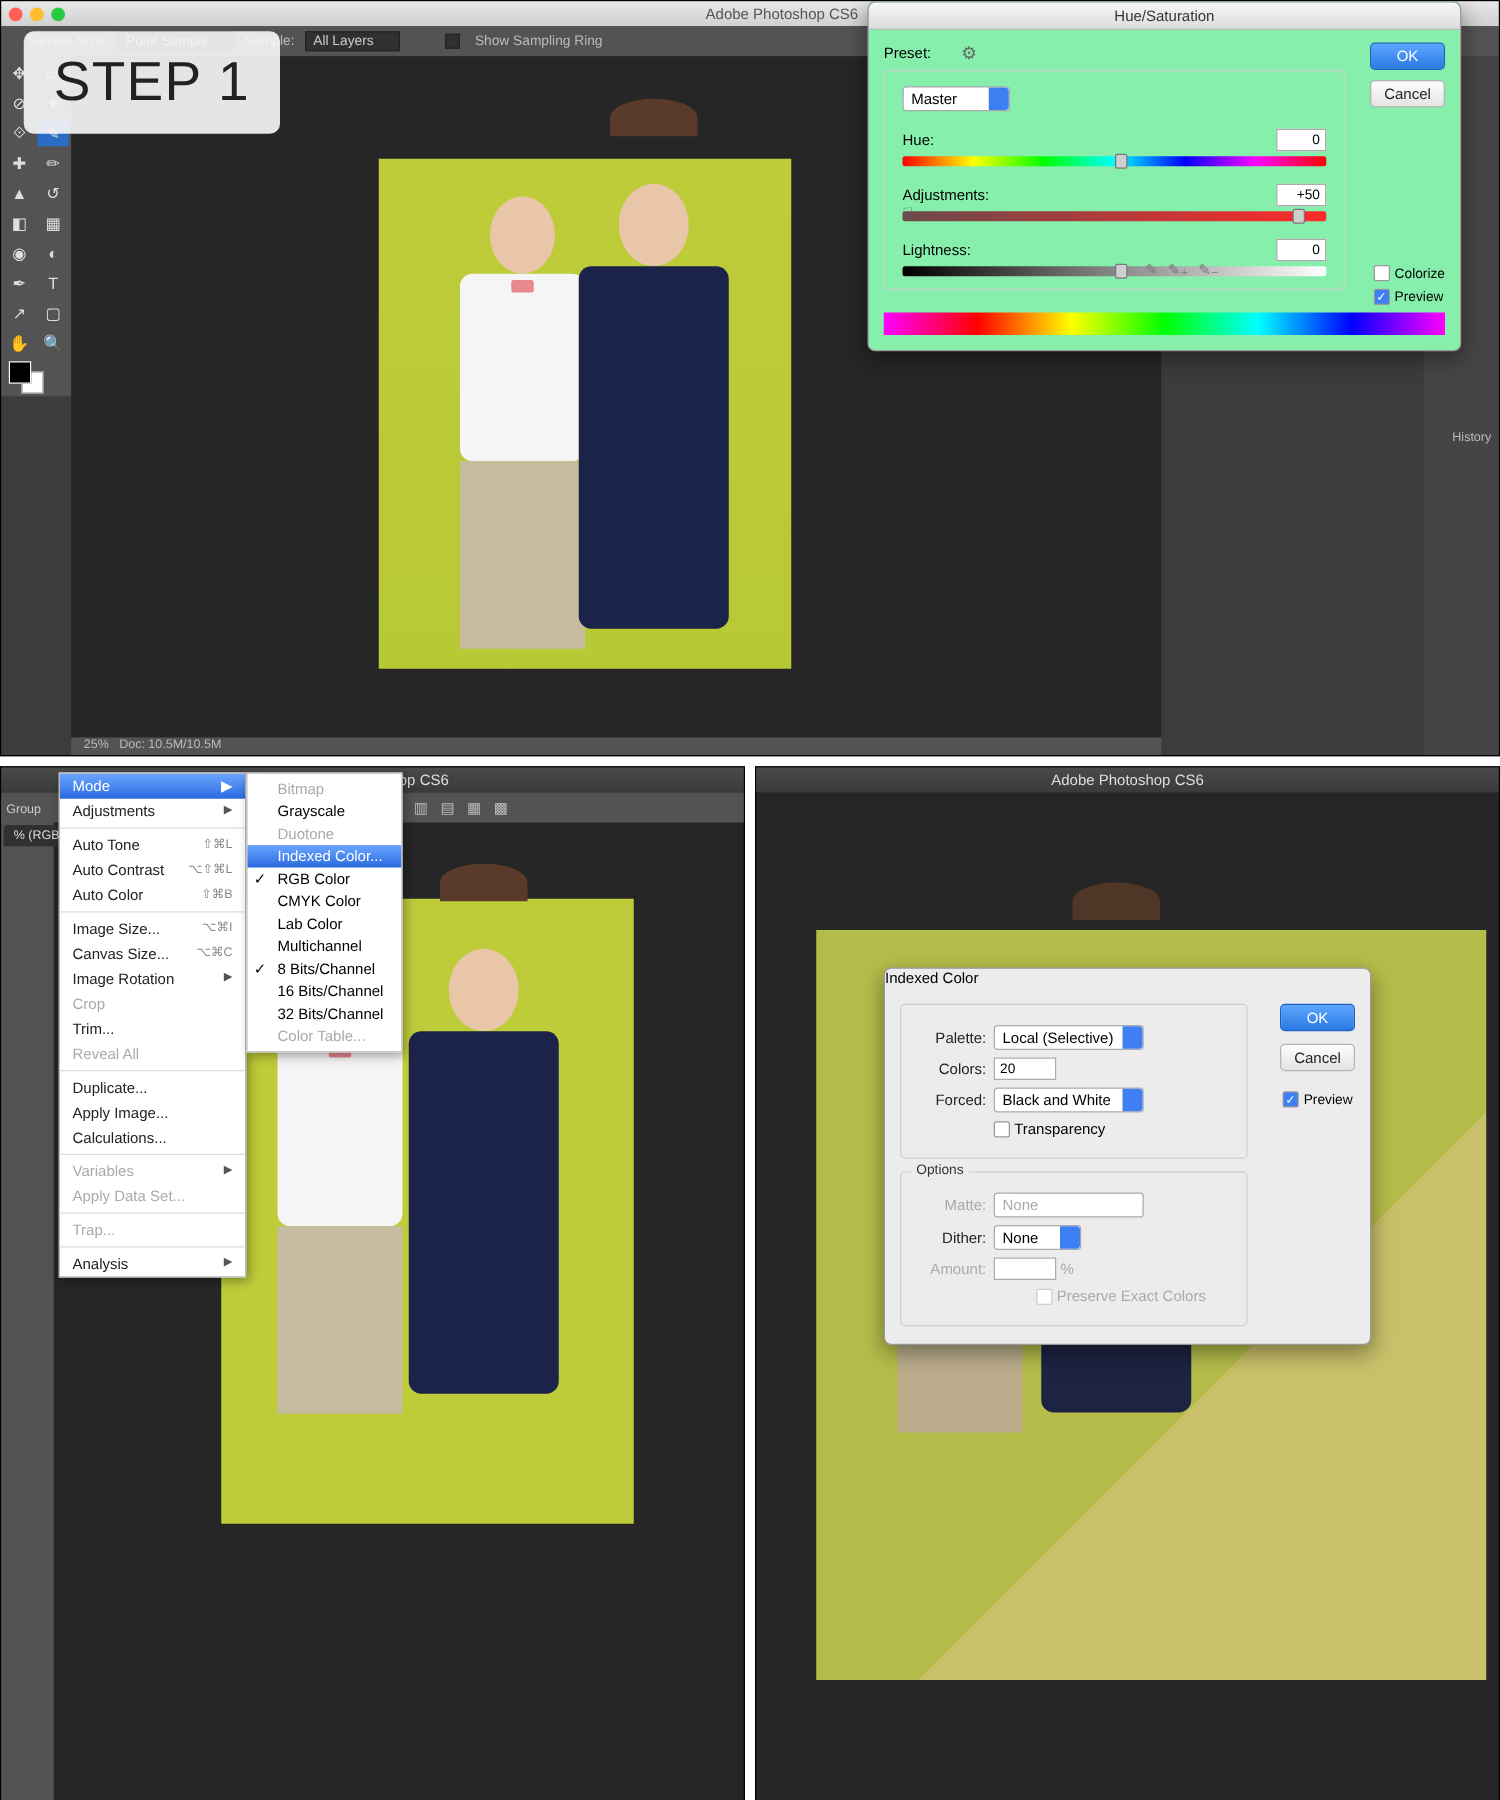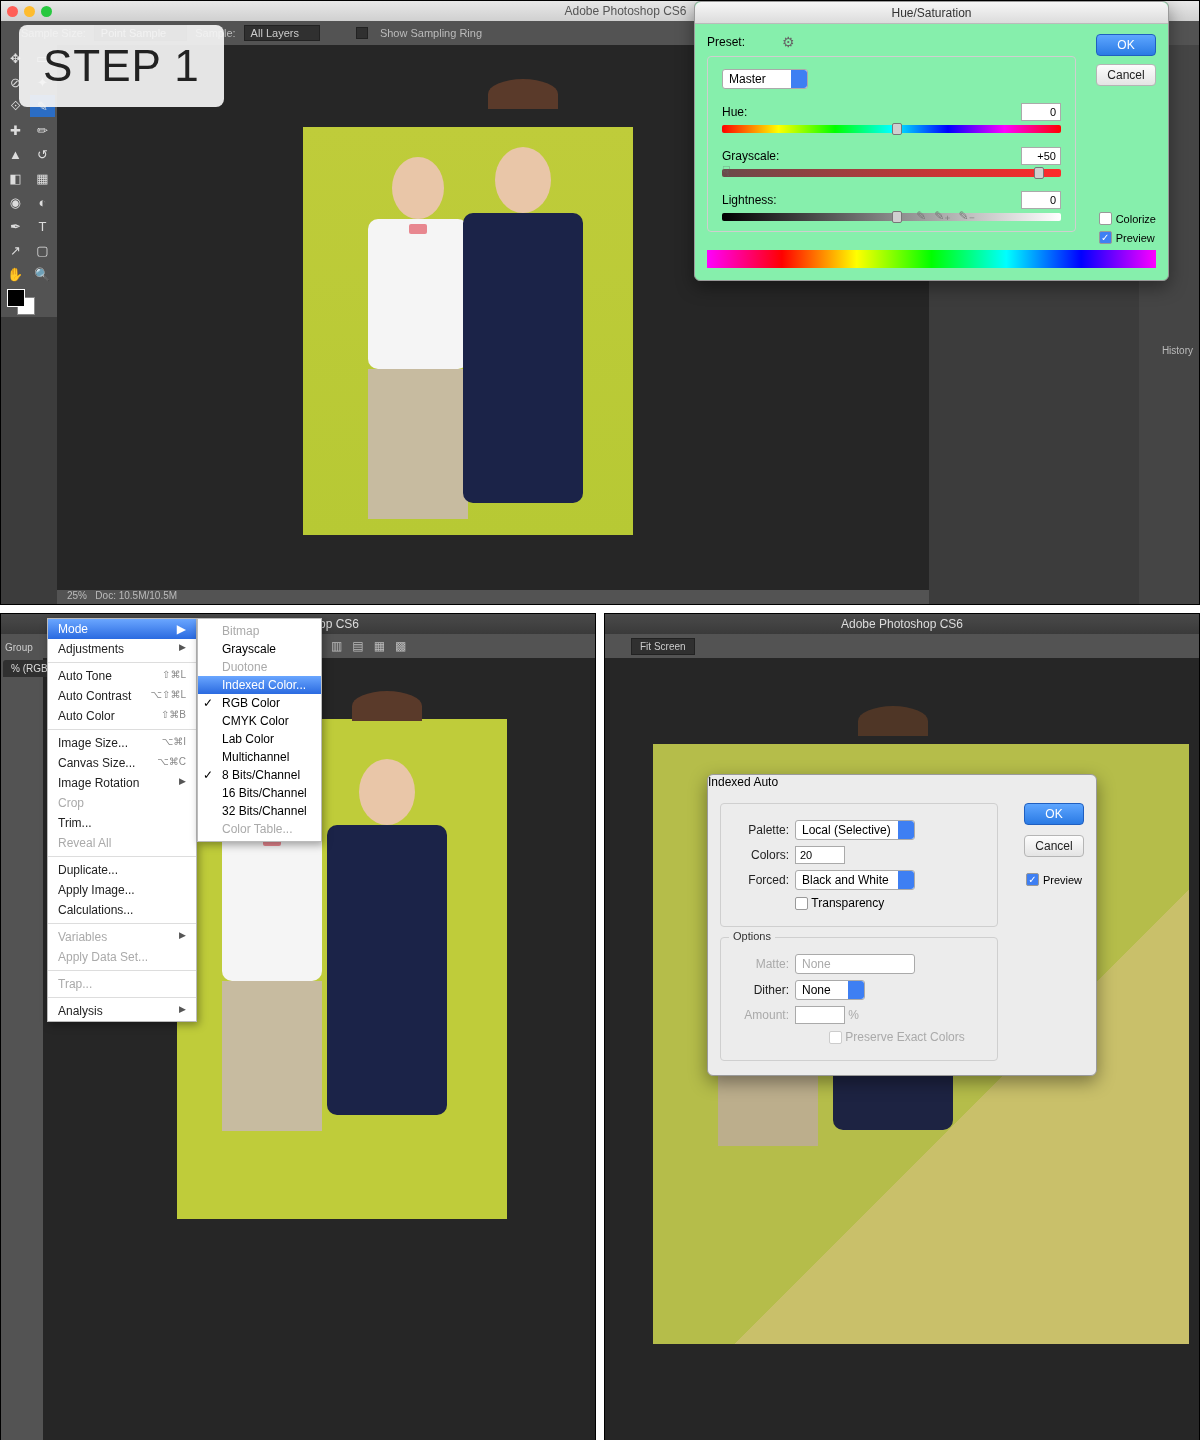--- a/index.html
+++ b/index.html
@@ -31,21 +31,21 @@
   .p2{left:150px;top:20px;width:140px;height:380px;}
   .p2 .head{width:56px;height:66px;background:#e9c6a8;border-radius:50%;margin:0 auto;}
   .p2 .hair{width:70px;height:30px;background:#5a3a2a;border-radius:50% 50% 0 0;margin:-68px auto 38px;}
   .p2 .dress{width:120px;height:290px;background:#1b2348;margin:0 auto;border-radius:10px;}
   .right-panels{position:absolute;right:0;top:44px;width:60px;bottom:0;background:#454545;}
   .statusbar{position:absolute;left:56px;bottom:0;right:270px;height:14px;background:#535353;color:#bbb;font-size:10px;padding-left:10px;}
   
   .hsdialog{position:absolute;right:30px;top:0;width:475px;background:#86efac;border:1px solid #9a9a9a;border-radius:6px;box-shadow:0 6px 18px rgba(0,0,0,.4);font-size:12px;}
   .hsdialog .dlg-title{height:22px;background:linear-gradient(#f7f7f7,#dcdcdc);text-align:center;line-height:22px;border-bottom:1px solid #bbb;border-radius:6px 6px 0 0;font-size:12px;color:#333;}
   .hsdialog .body{padding:10px 12px 12px;position:relative;}
-  .hsrow{display:flex;align-items:center;margin-bottom:6px;gap:13px;}
+  .hsrow{display:flex;align-items:center;margin-bottom:6px;}
   .hslabel{width:80px;text-align:right;margin-right:8px;}
   .select{background:#fff;border:1px solid #aaa;border-radius:3px;padding:2px 20px 2px 6px;position:relative;}
   .select.blue-cap:after{content:"";position:absolute;right:0;top:0;bottom:0;width:16px;background:#3e7ff3;border-radius:0 3px 3px 0;}
   .preset-sel{flex:1;}
   .btn{width:60px;height:22px;border-radius:4px;text-align:center;line-height:20px;font-size:12px;cursor:pointer;}
   .btn.primary{background:linear-gradient(#5ea6ff,#2a7ae4);color:#fff;border:1px solid #1f5fc0;}
   .btn.default{background:linear-gradient(#fdfdfd,#e4e4e4);border:1px solid #b5b5b5;color:#222;}
   .sliders{border:1px solid #cfcfcf;border-radius:4px;padding:12px 14px 10px;position:relative;}
   .master-sel{width:86px;}
   .sliderrow{display:flex;align-items:center;margin:14px 0 2px;}
@@ -192,21 +192,21 @@
 
         <div class="sliderrow">
           <label>Hue:</label>
           <span class="val">0</span>
         </div>
         <div class="track huegrad">
             <div class="thumb" style="left:50%"></div>
           </div>
 
         <div class="sliderrow">
-          <label>Grayscale:</label>
+          <label>Adjustments:</label>
           <span class="val">+50</span>
         </div>
         <div class="track satgrad">
             <div class="thumb" style="left:92%"></div>
           </div>
 
         <div class="sliderrow">
           <label>Lightness:</label>
           <span class="val">0</span>
         </div>
@@ -359,39 +359,36 @@
         <div class="sep"></div>
         <div class="mi disabled">Color Table...</div>
       </div>
 
   </div>
 
   <div class="panel23">
     <div class="mac-titlebar">
       <div class="titlebar-title" style="color:#ddd">Adobe Photoshop CS6</div>
     </div>
-    <div class="options-bar">
-      <span class="fitscreen">Fit Screen</span>
-    </div>
     <div class="photo3">
       <div class="person p1" style="left:60px;top:40px;">
           <div class="head" style="background:#dcbd96"></div>
           <div class="shirt" style="background:#ecece4"></div>
           <div class="bowtie" style="background:#d4808a"></div>
           <div class="pants" style="background:#bcae8c"></div>
         </div>
       <div class="person p2" style="left:170px;top:30px;">
           <div class="hair" style="background:#4f3626"></div>
           <div class="head" style="background:#dcbd96"></div>
           <div class="dress" style="background:#1d2342"></div>
         </div>
     </div>
 
     <div class="idxdialog">
-      <div class="dlg-title">Indexed Auto</div>
+      <div class="dlg-title">Indexed Color</div>
       <div class="body">
         <div class="rt-btns2">
           <div class="btn primary">OK</div>
           <div class="btn default">Cancel</div>
           <div class="chkrow" style="margin-top:6px">
               <span class="chkbox checked">✓</span>
               <span>Preview</span>
             </div>
         </div>
 

